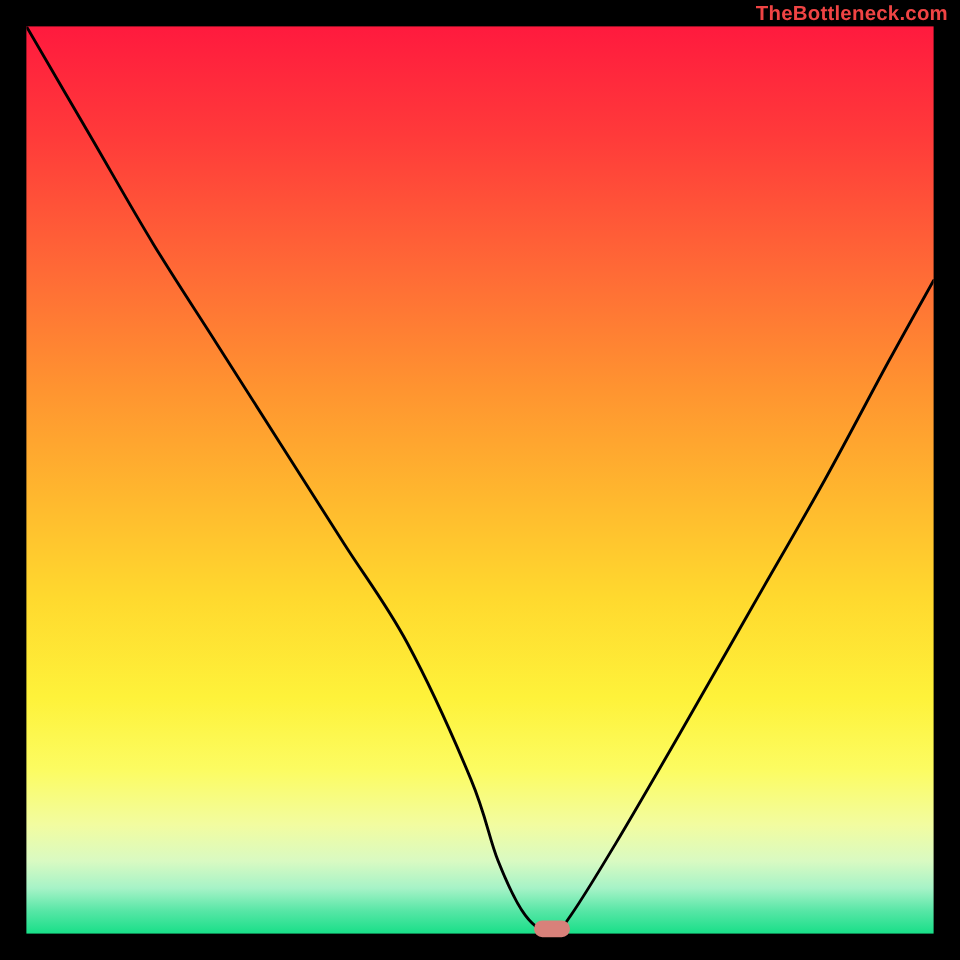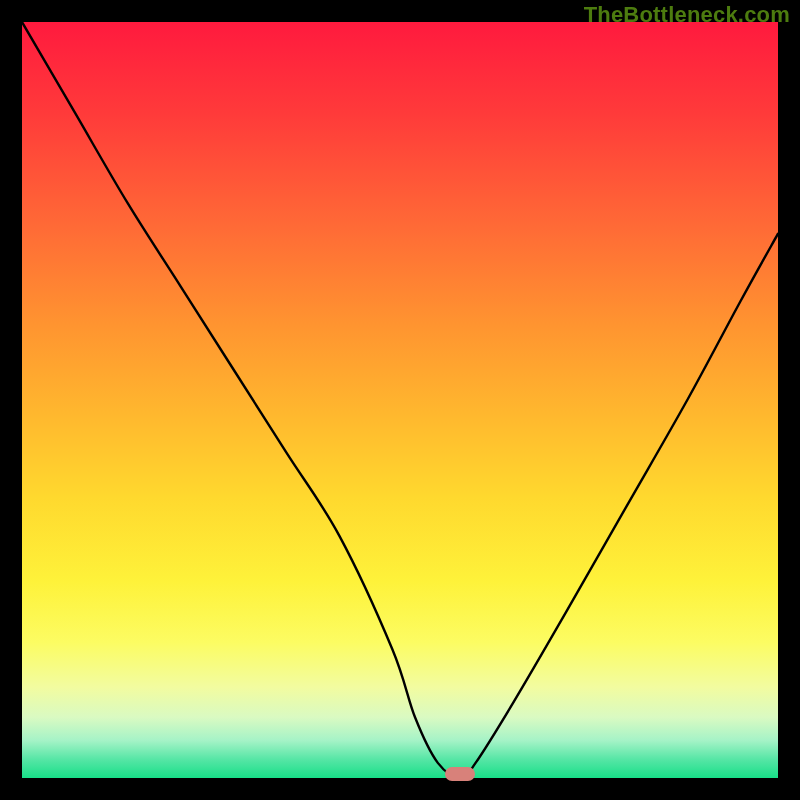--- a/index.html
+++ b/index.html
@@ -52,23 +52,23 @@
     height: 14px;
     border-radius: 7px;
     background: #d8817a;
     transform: translate(-50%, -50%);
   }
   .watermark {
     position: absolute;
     top: 2px;
     right: 10px;
     font-family: Arial, Helvetica, sans-serif;
-    font-size: 22px;
+    font-size: 17px;
     font-weight: 600;
-    color: #4d7c0f;
+    color: #ef4444;
     letter-spacing: 0.2px;
   }
 </style>
 </head>
 <body>
 
 <div class="frame">
   <div class="plot">
     <svg class="curve" viewBox="0 0 756 756" preserveAspectRatio="none">
       <path d="M 0,0 C 8.82,15.120000000000005 35.28,60.48000000000003 52.92,90.72000000000003 C 70.56,120.96000000000002 88.2,152.45999999999995 105.84,181.43999999999994 C 123.48,210.41999999999993 141.12,236.87999999999997 158.76,264.59999999999997 C 176.39999999999998,292.32 194.04000000000002,320.03999999999996 211.68,347.76 C 229.32,375.48 246.95999999999998,403.20000000000005 264.59999999999997,430.92 C 282.23999999999995,458.64 299.88,481.31999999999994 317.52,514.0799999999999 C 335.15999999999997,546.8399999999999 357.84,597.24 370.44,627.48 C 383.04,657.72 385.56,676.62 393.12,695.52 C 400.68,714.42 408.24,730.8 415.8,740.88 C 423.36,750.96 432.17999999999995,756 438.47999999999996,756 C 444.78,756 444.78,753.48 453.59999999999997,740.88 C 462.41999999999996,728.28 476.28000000000003,705.5999999999999 491.40000000000003,680.4 C 506.52000000000004,655.2 525.42,622.44 544.3199999999999,589.6800000000001 C 563.2199999999999,556.9200000000001 584.6400000000001,519.12 604.8000000000001,483.84000000000003 C 624.96,448.56 646.38,412.02 665.28,378 C 684.18,343.98 703.0799999999999,307.43999999999994 718.1999999999999,279.71999999999997 C 733.3199999999999,251.99999999999997 749.7,223.02000000000004 756,211.68000000000006" fill="none" stroke="#000" stroke-width="2.4" stroke-linecap="round" stroke-linejoin="round"></path>

